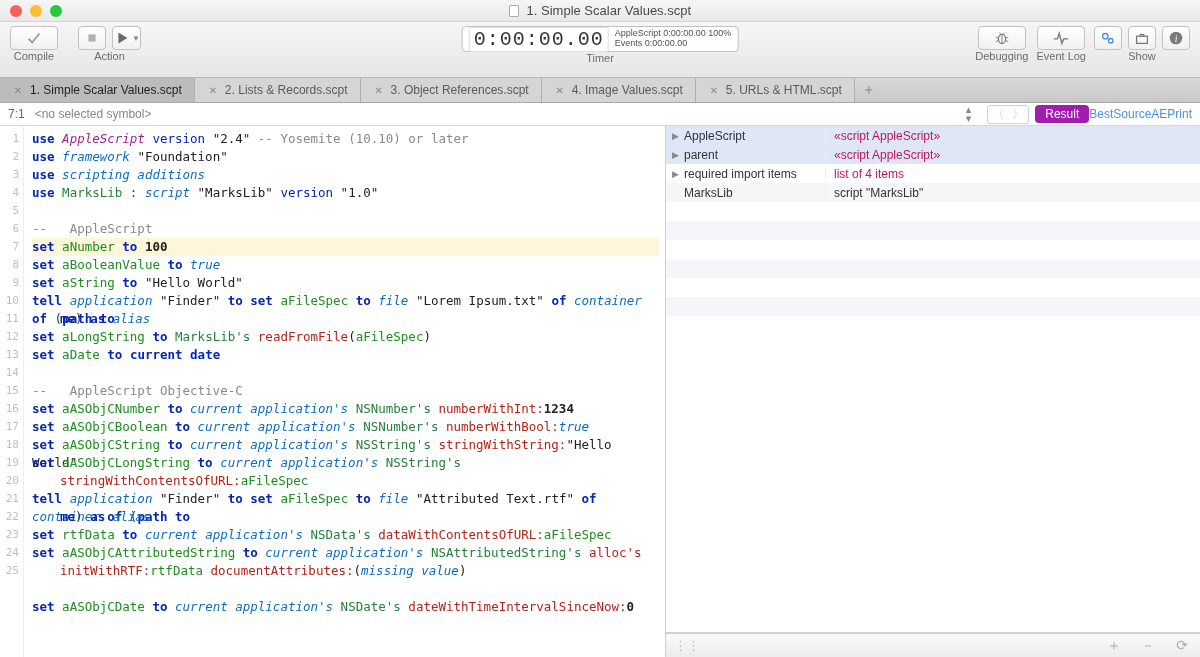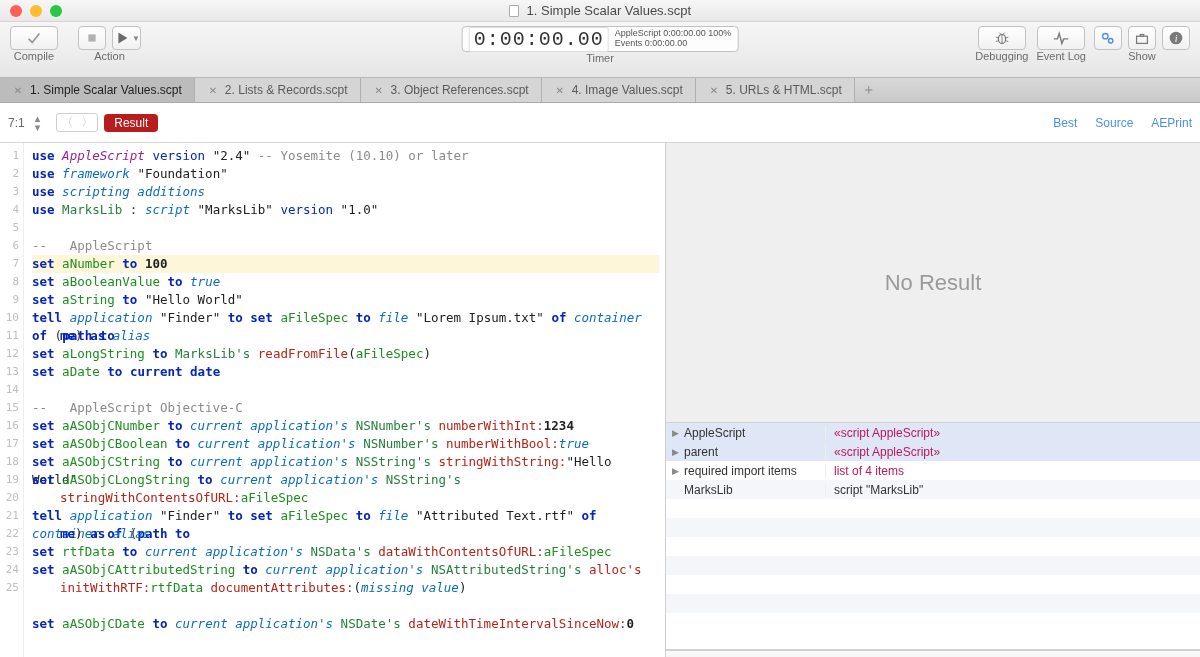--- a/index.html
+++ b/index.html
@@ -89,36 +89,36 @@
   }
   .tab.active { background:#bcbcbc; color:#222; }
   .tab .tab-x {
     width:12px;height:12px;border-radius:50%;
     display:flex;align-items:center;justify-content:center;
     font-size:10px;color:#888;
   }
   .tab-plus { width:28px;display:flex;align-items:center;justify-content:center;color:#888;font-size:14px; }
   
   .symbolbar {
-    height: 40px;
+    height: 23px;
     background:#fff;
     border-bottom:1px solid #d6d6d6;
     display:flex;align-items:center;padding:0 8px;
     font-size:12px;color:#555;
   }
   .symbolbar .pos { margin-right:10px;color:#666; }
   .symbolbar .sym { flex:1;color:#888; }
   .symbolbar .stepper { color:#888;font-size:11px;line-height:9px;display:flex;flex-direction:column;margin-right:8px; }
   .symbolbar .nav-arrows { display:flex;gap:0;margin-left:8px;border:1px solid #d0d0d0;border-radius:3px;overflow:hidden; }
   .symbolbar .nav-arrows span { width:20px;text-align:center;color:#bbb;font-size:12px; }
   .pill-result {
-    background:#b91c1c;color:#fff;border-radius:4px;
+    background:#a21caf;color:#fff;border-radius:4px;
     padding:2px 10px;font-size:12px;margin-left:6px;
   }
-  .mode-tabs { margin-left:auto;display:flex;gap:18px;color:#4a90e2;font-size:12px; }
+  .mode-tabs { margin-left:auto;display:flex;gap:0;color:#4a90e2;font-size:12px; }
   .mode-tabs span { cursor:default; }
   
   .main { display:flex; height: calc(657px - 22px - 56px - 25px - 23px); }
   .editor-pane { width:666px;display:flex;border-right:1px solid #cfcfcf;background:#fff; }
   .gutter {
     width:24px;background:#fff;border-right:1px solid #eee;
     text-align:right;padding:4px 4px 0 0;
     font-size:11px;color:#bfbfbf;font-family:Menlo,Consolas,monospace;
     line-height:18px;
   }
@@ -296,20 +296,21 @@
   </div>
   <div class="tab">
     <span class="tab-x">✕</span>
     <span>5. URLs &amp; HTML.scpt</span>
   </div>
   <div class="tab-plus">＋</div>
 </div>
 
 <div class="symbolbar">
   <span class="pos">7:1</span>
+  <span class="sym">&lt;no selected symbol&gt;</span>
   <span class="stepper">
       <span>▴</span>
       <span>▾</span>
     </span>
   <div class="nav-arrows">
     <span>〈</span>
     <span>〉</span>
   </div>
   <span class="pill-result">Result</span>
   <div class="mode-tabs">
@@ -348,23 +349,20 @@
         <div>21</div>
         <div></div>
         <div>22</div>
         <div>23</div>
         <div>24</div>
         <div>25</div>
       </div>
     <div class="code" id="code"><span class="ln"><span class="kw">use</span> <span class="cmd">AppleScript</span> <span class="kw2">version</span> <span class="str">"2.4"</span> <span class="cmt">-- Yosemite (10.10) or later</span></span><span class="ln"><span class="kw">use</span> <span class="ital">framework</span> <span class="str">"Foundation"</span></span><span class="ln"><span class="kw">use</span> <span class="ital">scripting additions</span></span><span class="ln"><span class="kw">use</span> <span class="cls">MarksLib</span> : <span class="ital">script</span> <span class="str">"MarksLib"</span> <span class="kw2">version</span> <span class="str">"1.0"</span></span><span class="ln"></span><span class="ln"><span class="cmt">--   AppleScript</span></span><span class="ln hl"><span class="kw">set</span> <span class="var">aNumber</span> <span class="kw">to</span> <span class="num">100</span></span><span class="ln"><span class="kw">set</span> <span class="var">aBooleanValue</span> <span class="kw">to</span> <span class="ital">true</span></span><span class="ln"><span class="kw">set</span> <span class="var">aString</span> <span class="kw">to</span> <span class="str">"Hello World"</span></span><span class="ln"><span class="kw">tell</span> <span class="ital">application</span> <span class="str">"Finder"</span> <span class="kw">to</span> <span class="kw">set</span> <span class="var">aFileSpec</span> <span class="kw">to</span> <span class="ital">file</span> <span class="str">"Lorem Ipsum.txt"</span> <span class="kw">of</span> <span class="ital">container</span> <span class="kw">of</span> (<span class="kw">path to</span></span><span class="ln cont"><span class="kw">me</span>) <span class="kw">as</span> <span class="ital">alias</span></span><span class="ln"><span class="kw">set</span> <span class="var">aLongString</span> <span class="kw">to</span> <span class="cls">MarksLib's</span> <span class="meth">readFromFile</span><span class="punct">(</span><span class="var">aFileSpec</span><span class="punct">)</span></span><span class="ln"><span class="kw">set</span> <span class="var">aDate</span> <span class="kw">to</span> <span class="kw">current date</span></span><span class="ln"></span><span class="ln"><span class="cmt">--   AppleScript Objective-C</span></span><span class="ln"><span class="kw">set</span> <span class="var">aASObjCNumber</span> <span class="kw">to</span> <span class="ital">current application's</span> <span class="cls">NSNumber's</span> <span class="meth">numberWithInt:</span><span class="num">1234</span></span><span class="ln"><span class="kw">set</span> <span class="var">aASObjCBoolean</span> <span class="kw">to</span> <span class="ital">current application's</span> <span class="cls">NSNumber's</span> <span class="meth">numberWithBool:</span><span class="ital">true</span></span><span class="ln"><span class="kw">set</span> <span class="var">aASObjCString</span> <span class="kw">to</span> <span class="ital">current application's</span> <span class="cls">NSString's</span> <span class="meth">stringWithString:</span><span class="str">"Hello World"</span></span><span class="ln"><span class="kw">set</span> <span class="var">aASObjCLongString</span> <span class="kw">to</span> <span class="ital">current application's</span> <span class="cls">NSString's</span></span><span class="ln cont"><span class="meth">stringWithContentsOfURL:</span><span class="var">aFileSpec</span></span><span class="ln"><span class="kw">tell</span> <span class="ital">application</span> <span class="str">"Finder"</span> <span class="kw">to</span> <span class="kw">set</span> <span class="var">aFileSpec</span> <span class="kw">to</span> <span class="ital">file</span> <span class="str">"Attributed Text.rtf"</span> <span class="kw">of</span> <span class="ital">container</span> <span class="kw">of</span> (<span class="kw">path to</span></span><span class="ln cont"><span class="kw">me</span>) <span class="kw">as</span> <span class="ital">alias</span></span><span class="ln"><span class="kw">set</span> <span class="var">rtfData</span> <span class="kw">to</span> <span class="ital">current application's</span> <span class="cls">NSData's</span> <span class="meth">dataWithContentsOfURL:</span><span class="var">aFileSpec</span></span><span class="ln"><span class="kw">set</span> <span class="var">aASObjCAttributedString</span> <span class="kw">to</span> <span class="ital">current application's</span> <span class="cls">NSAttributedString's</span> <span class="meth">alloc's</span></span><span class="ln cont"><span class="meth">initWithRTF:</span><span class="var">rtfData</span> <span class="meth">documentAttributes:</span><span class="punct">(</span><span class="ital">missing value</span><span class="punct">)</span></span><span class="ln"></span><span class="ln"><span class="kw">set</span> <span class="var">aASObjCDate</span> <span class="kw">to</span> <span class="ital">current application's</span> <span class="cls">NSDate's</span> <span class="meth">dateWithTimeIntervalSinceNow:</span><span class="num">0</span></span><span class="ln"></span><span class="ln"></span></div>
   </div>
   <div class="right-pane">
-    <div class="result-area">
-      <span>No Result</span>
-    </div>
     <div class="vars-table">
       <div id="vars-body">
           <div class="vrow sel">
             <div class="cell-var">
               <span class="disclosure">▶</span>
               <span>AppleScript</span>
             </div>
             <div class="cell-val"><span class="valtxt-red">«script AppleScript»</span></div>
           </div>
           <div class="vrow alt sel">

